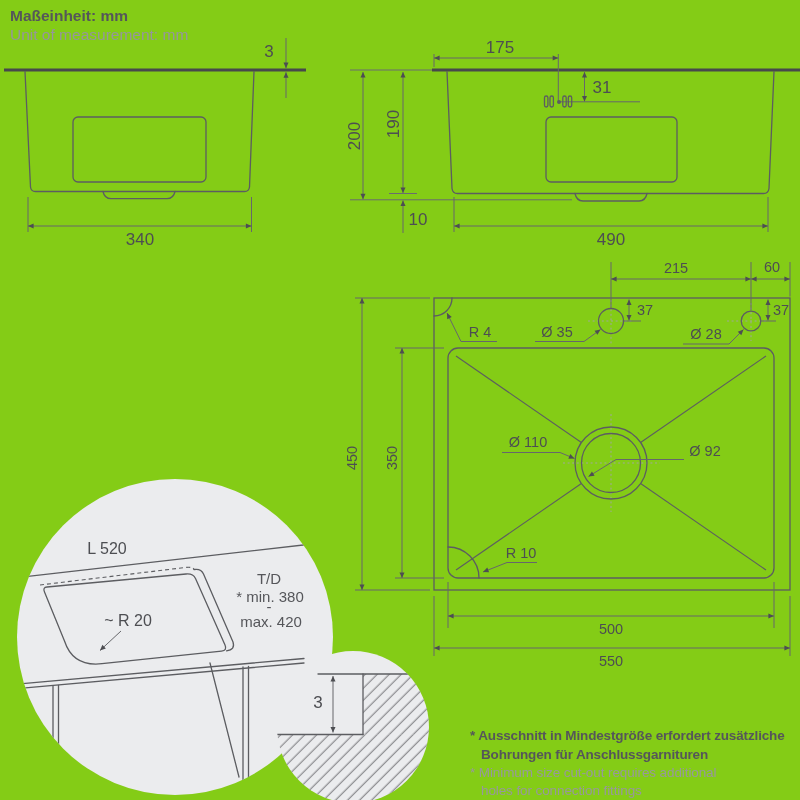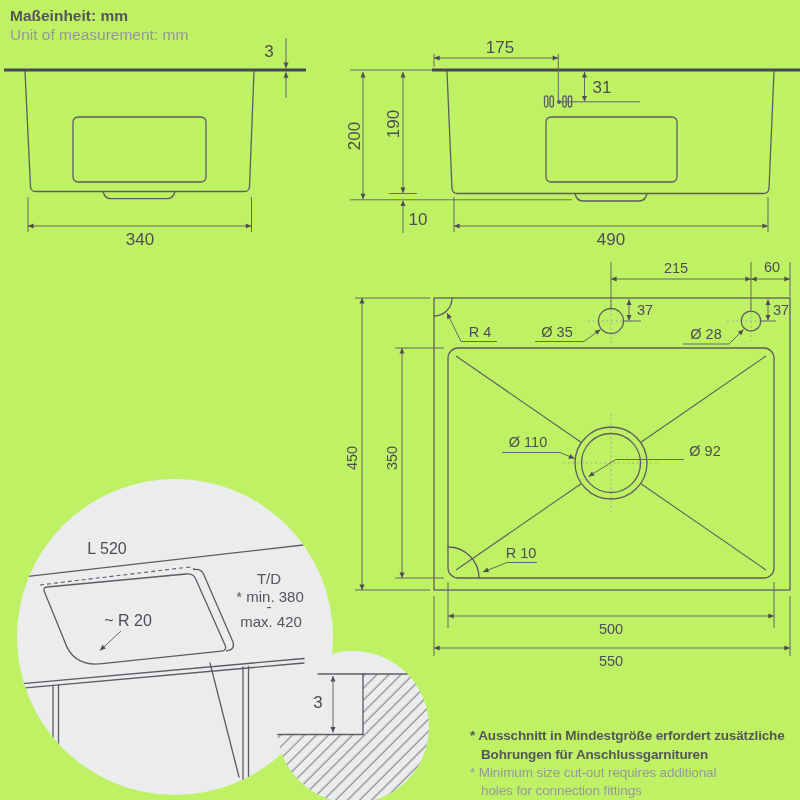--- a/index.html
+++ b/index.html
@@ -1,16 +1,16 @@
 <!DOCTYPE html>
 <html><head>
 <meta charset="utf-8">
 <style>
   html,body{margin:0;padding:0;background:#ffffff;}
-  .page{position:relative;width:800px;height:800px;background:#bef264;overflow:hidden;}
+  .page{position:relative;width:800px;height:800px;background:#84cc16;overflow:hidden;}
   svg{display:block;}
   text{font-family:"Liberation Sans","DejaVu Sans",sans-serif;fill:#4d4e52;}
   .hdr-de{font-size:15.5px;font-weight:bold;fill:#55565a;}
   .hdr-en{font-size:15.5px;fill:#95969b;}
   .dim-lg{font-size:17px;}
   .dim-sm{font-size:14.5px;}
   .dim-md{font-size:16px;}
   .dim-td{font-size:15px;fill:#55565a;}
   .fn-de{font-size:13.5px;font-weight:bold;fill:#55565a;letter-spacing:-0.15px;}
   .fn-en{font-size:13.5px;fill:#97989c;letter-spacing:-0.1px;}

